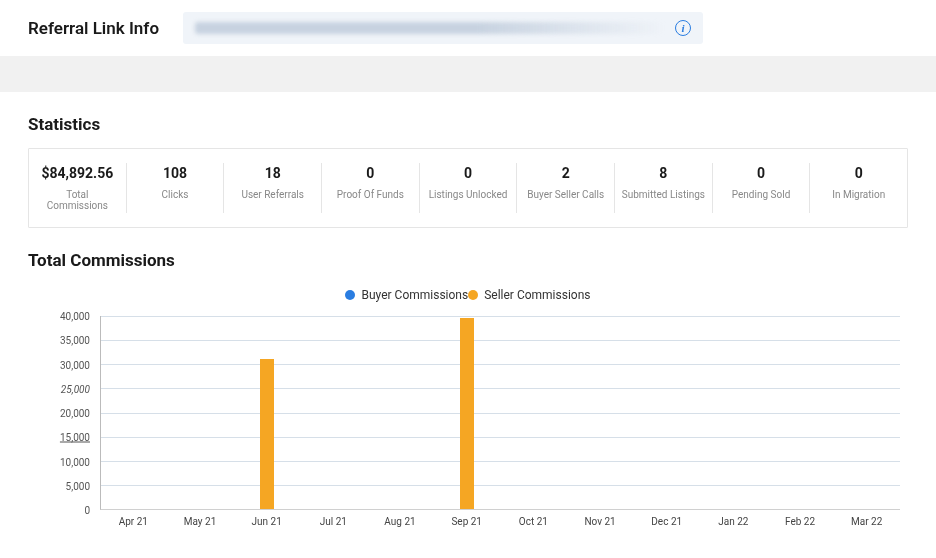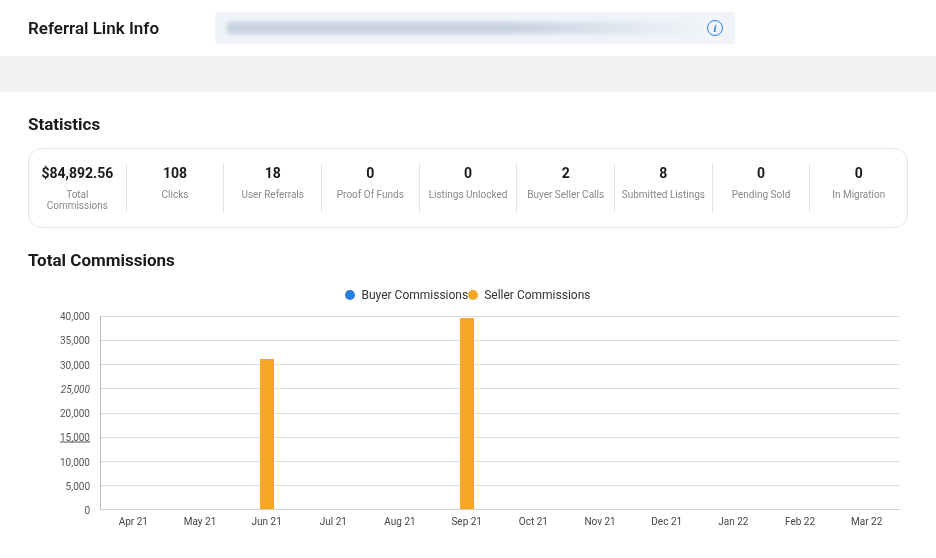--- a/index.html
+++ b/index.html
@@ -9,21 +9,20 @@
       width: 936px;
       height: 558px;
       overflow: hidden;
       color: #1a1a1a;
     }
     .header {
       display: flex;
       align-items: center;
       padding: 12px 28px 12px 28px;
       background: #fff;
-      gap: 32px;
     }
     .header-title {
       font-size: 17px;
       font-weight: 600;
       color: #1a1a1a;
       margin-right: 24px;
     }
     .link-box {
       flex: 0 0 520px;
       height: 32px;
@@ -75,21 +74,21 @@
     .content { padding: 0 28px; }
     .section-title {
       font-size: 17px;
       font-weight: 700;
       color: #1a1a1a;
       margin: 22px 0 14px 0;
     }
     .stats-row {
       display: flex;
       border: 1px solid #e5e5e5;
-      border-radius: 14px;
+      border-radius: 1px;
       padding: 14px 0;
     }
     .stat {
       flex: 1;
       text-align: center;
       border-right: 1px solid #e5e5e5;
       padding: 2px 6px;
     }
     .stat:last-child { border-right: none; }
     .stat-value {

